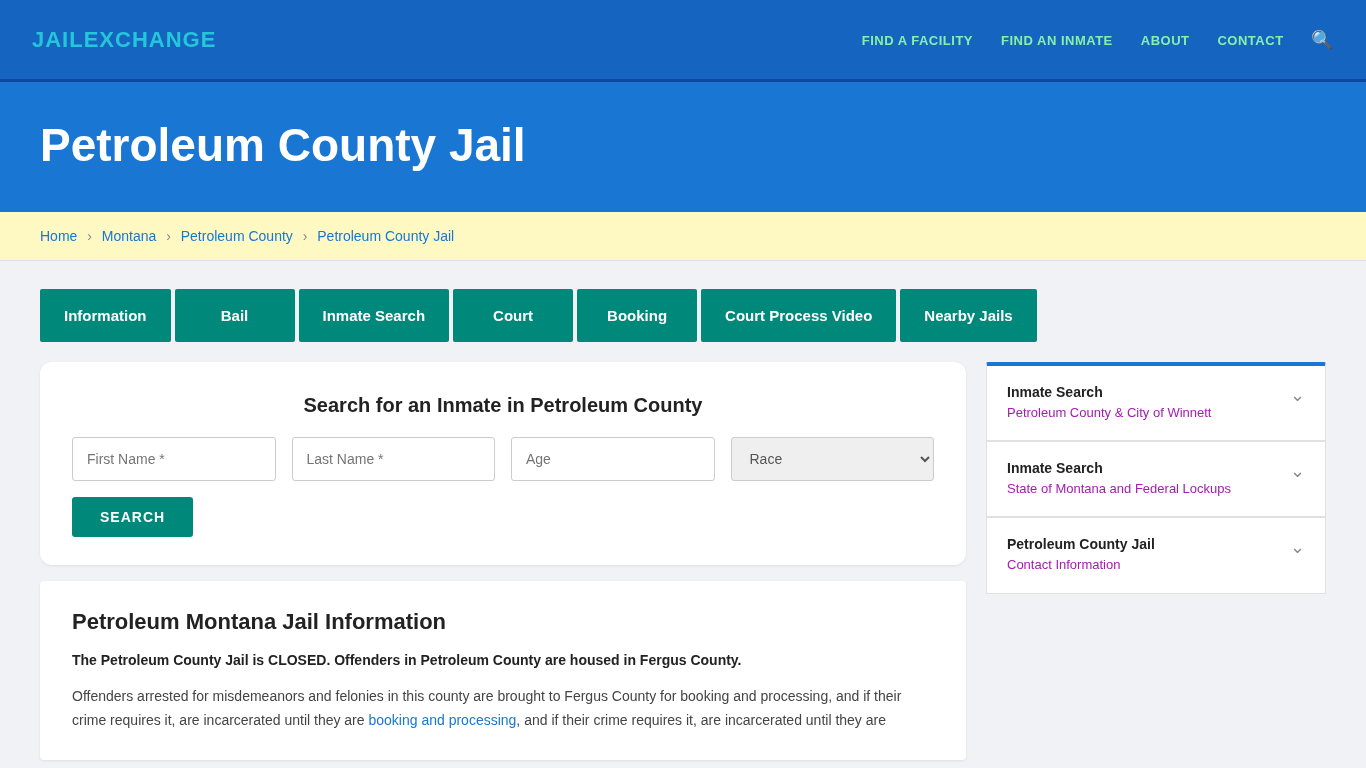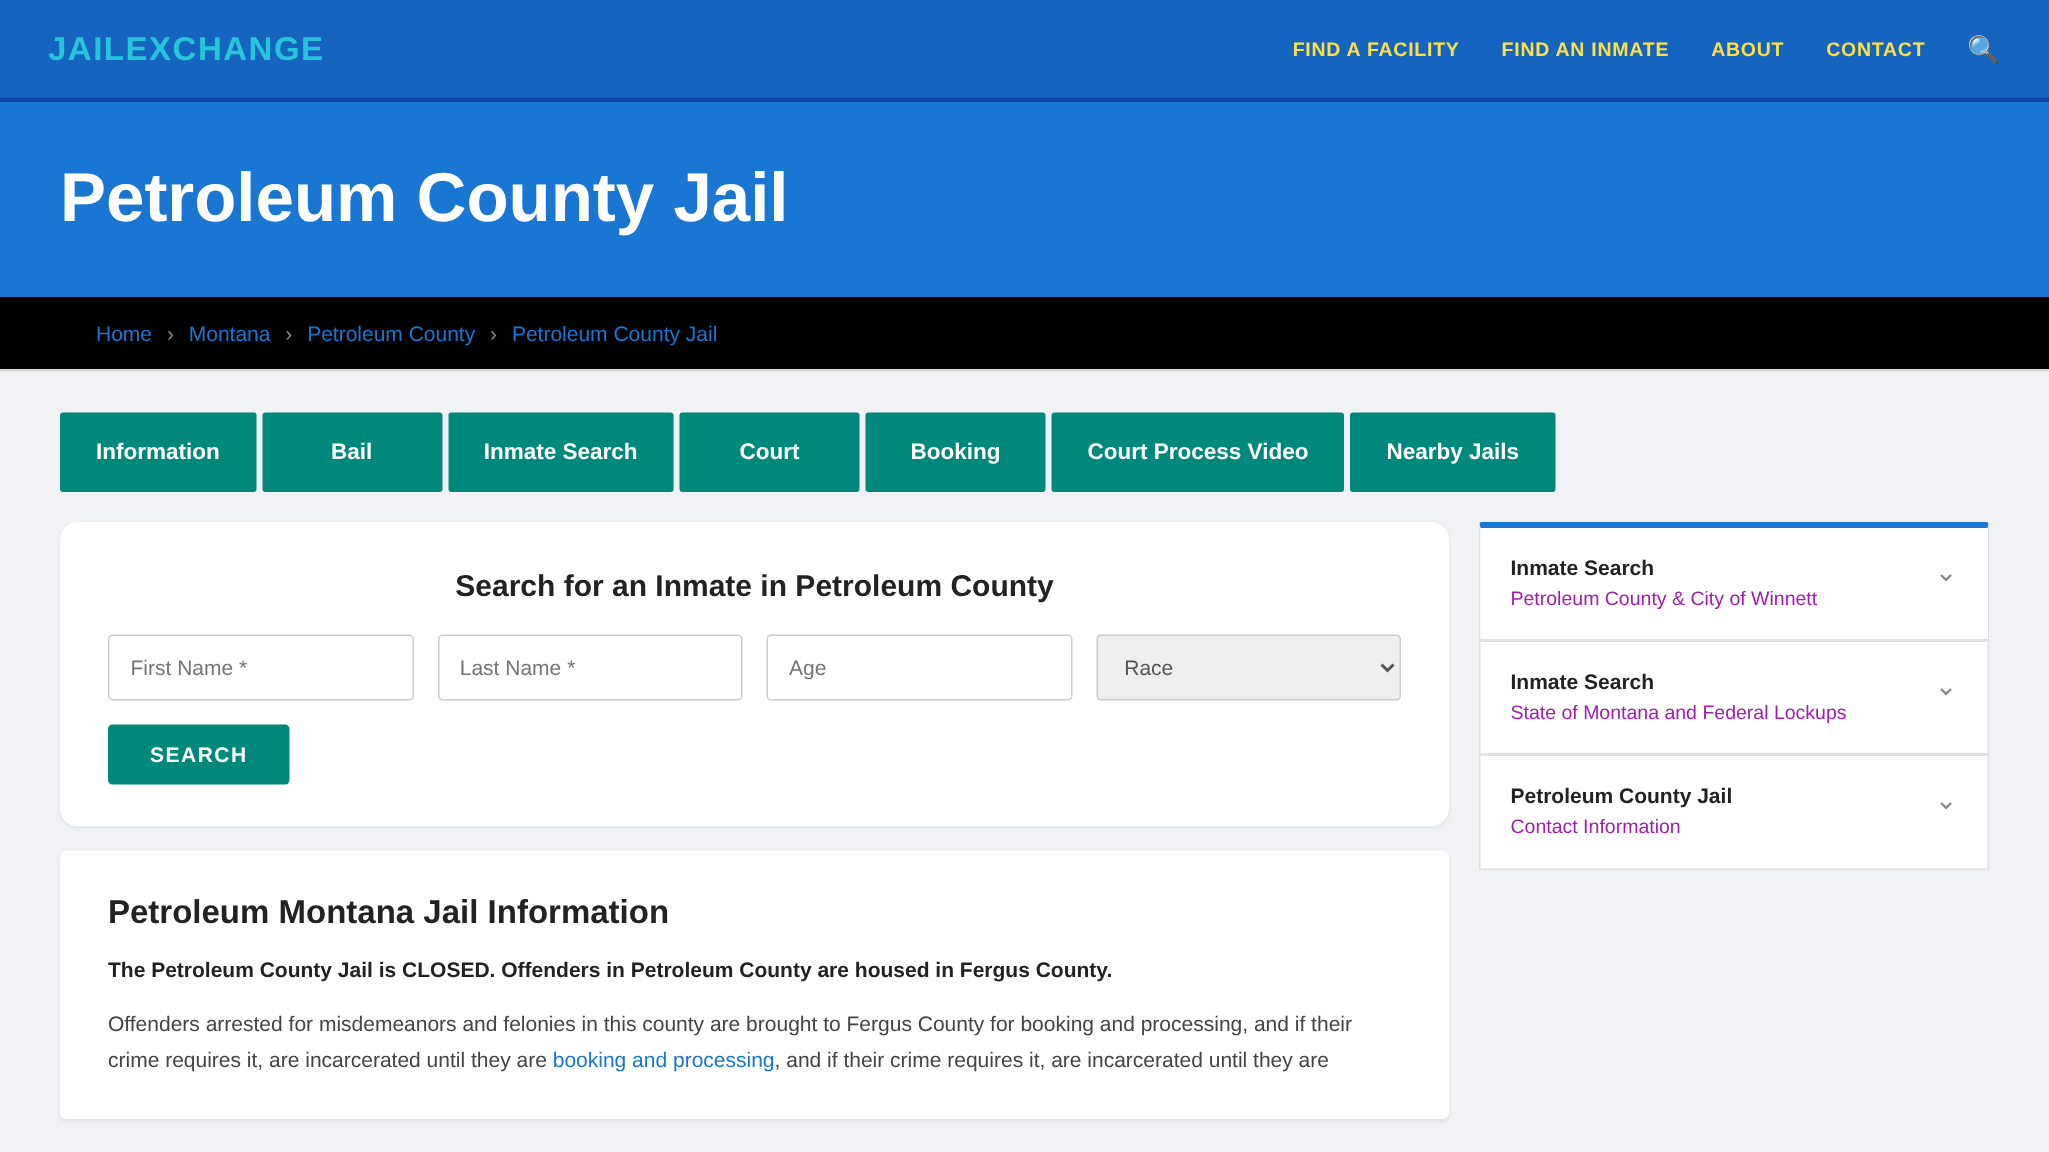--- a/index.html
+++ b/index.html
@@ -5,38 +5,38 @@
     * { box-sizing: border-box; margin: 0; padding: 0; }
     body { font-family: Arial, sans-serif; background: #f0f2f5; color: #333; }
 
     
     .navbar {
       background: #1565c0;
       display: flex;
       align-items: center;
       justify-content: space-between;
       padding: 0 32px;
-      height: 68px;
+      height: 82px;
       border-bottom: 3px solid #0d47a1;
     }
     .logo {
       font-size: 22px;
       font-weight: 900;
       color: #fff;
       letter-spacing: 1px;
     }
     .logo span { color: #26c6da; }
     .nav-links {
       display: flex;
       align-items: center;
       gap: 28px;
       list-style: none;
     }
     .nav-links li a {
-      color: #fde047;
+      color: #86efac;
       text-decoration: none;
       font-size: 13px;
       font-weight: 700;
       letter-spacing: 0.5px;
     }
     .nav-search-icon {
       color: #fff;
       font-size: 18px;
       cursor: pointer;
     }
@@ -47,22 +47,22 @@
       padding: 36px 40px 40px;
     }
     .hero h1 {
       color: #fff;
       font-size: 46px;
       font-weight: 900;
     }
 
     
     .breadcrumb {
-      background: #000000;
-      padding: 16px 64px;
+      background: #fef9c3;
+      padding: 16px 40px;
       font-size: 14px;
       border-bottom: 1px solid #e0e0e0;
     }
     .breadcrumb a {
       color: #1976d2;
       text-decoration: none;
     }
     .breadcrumb .sep {
       margin: 0 6px;
       color: #888;

